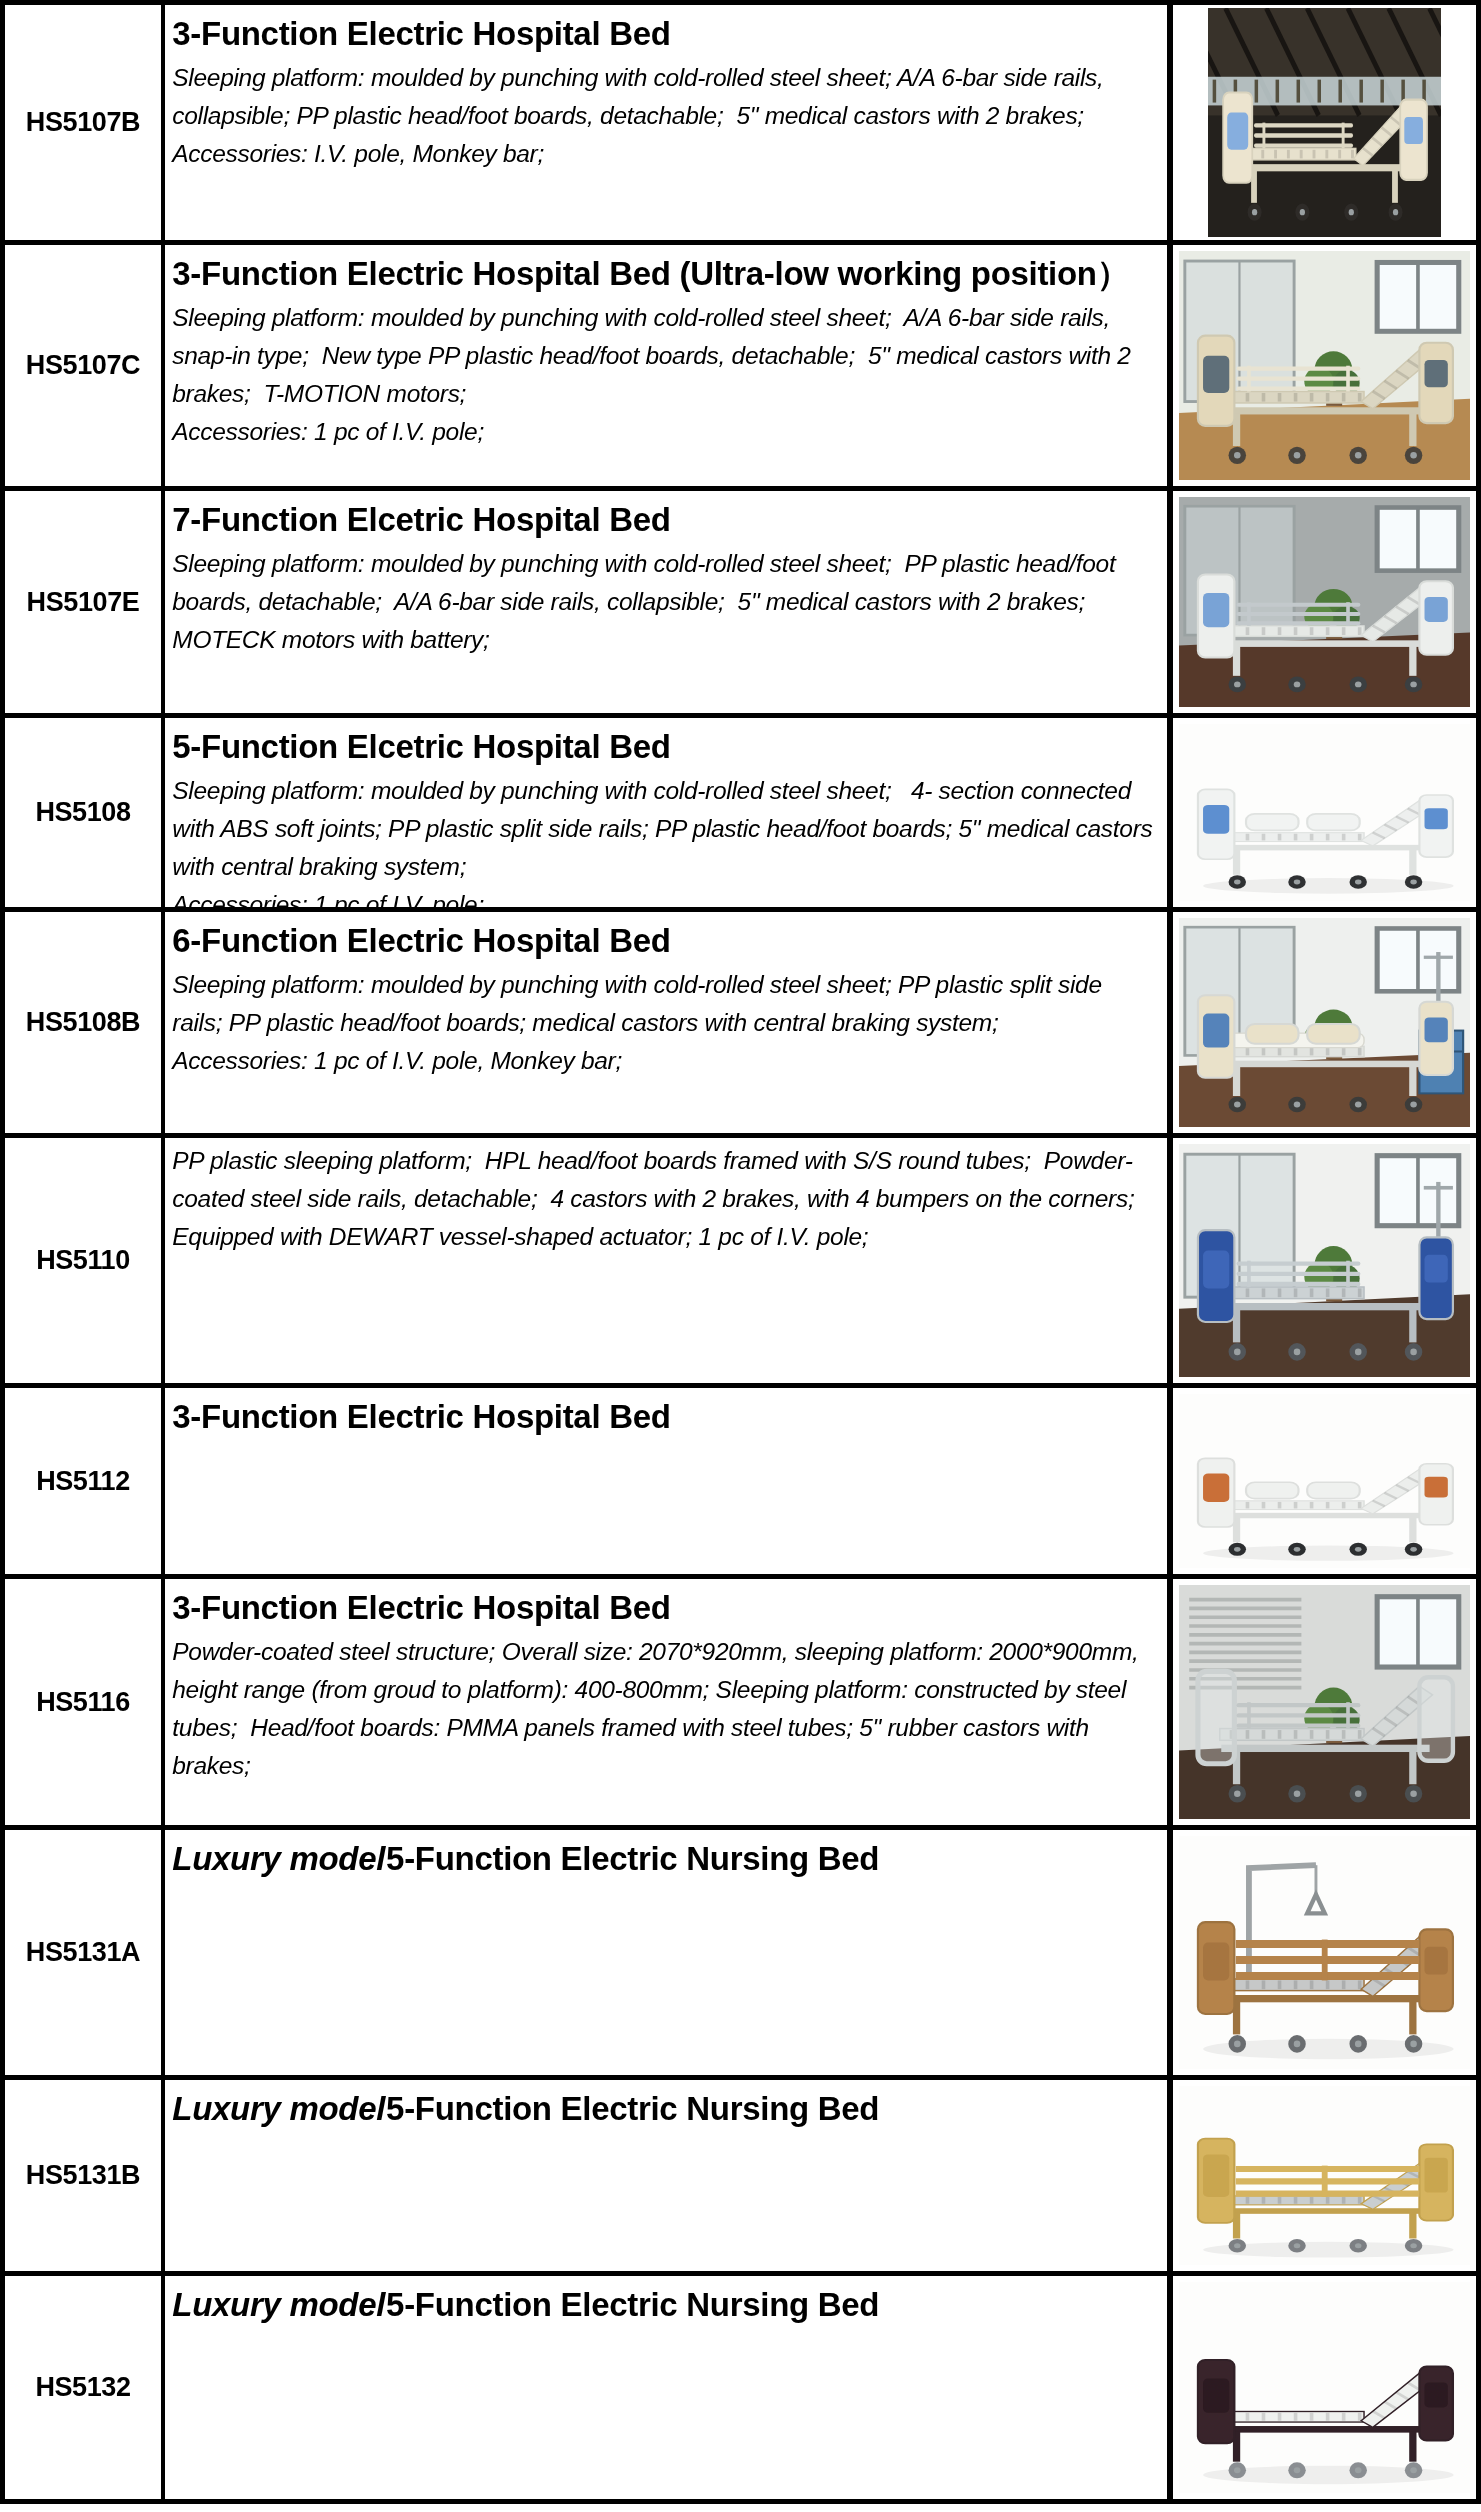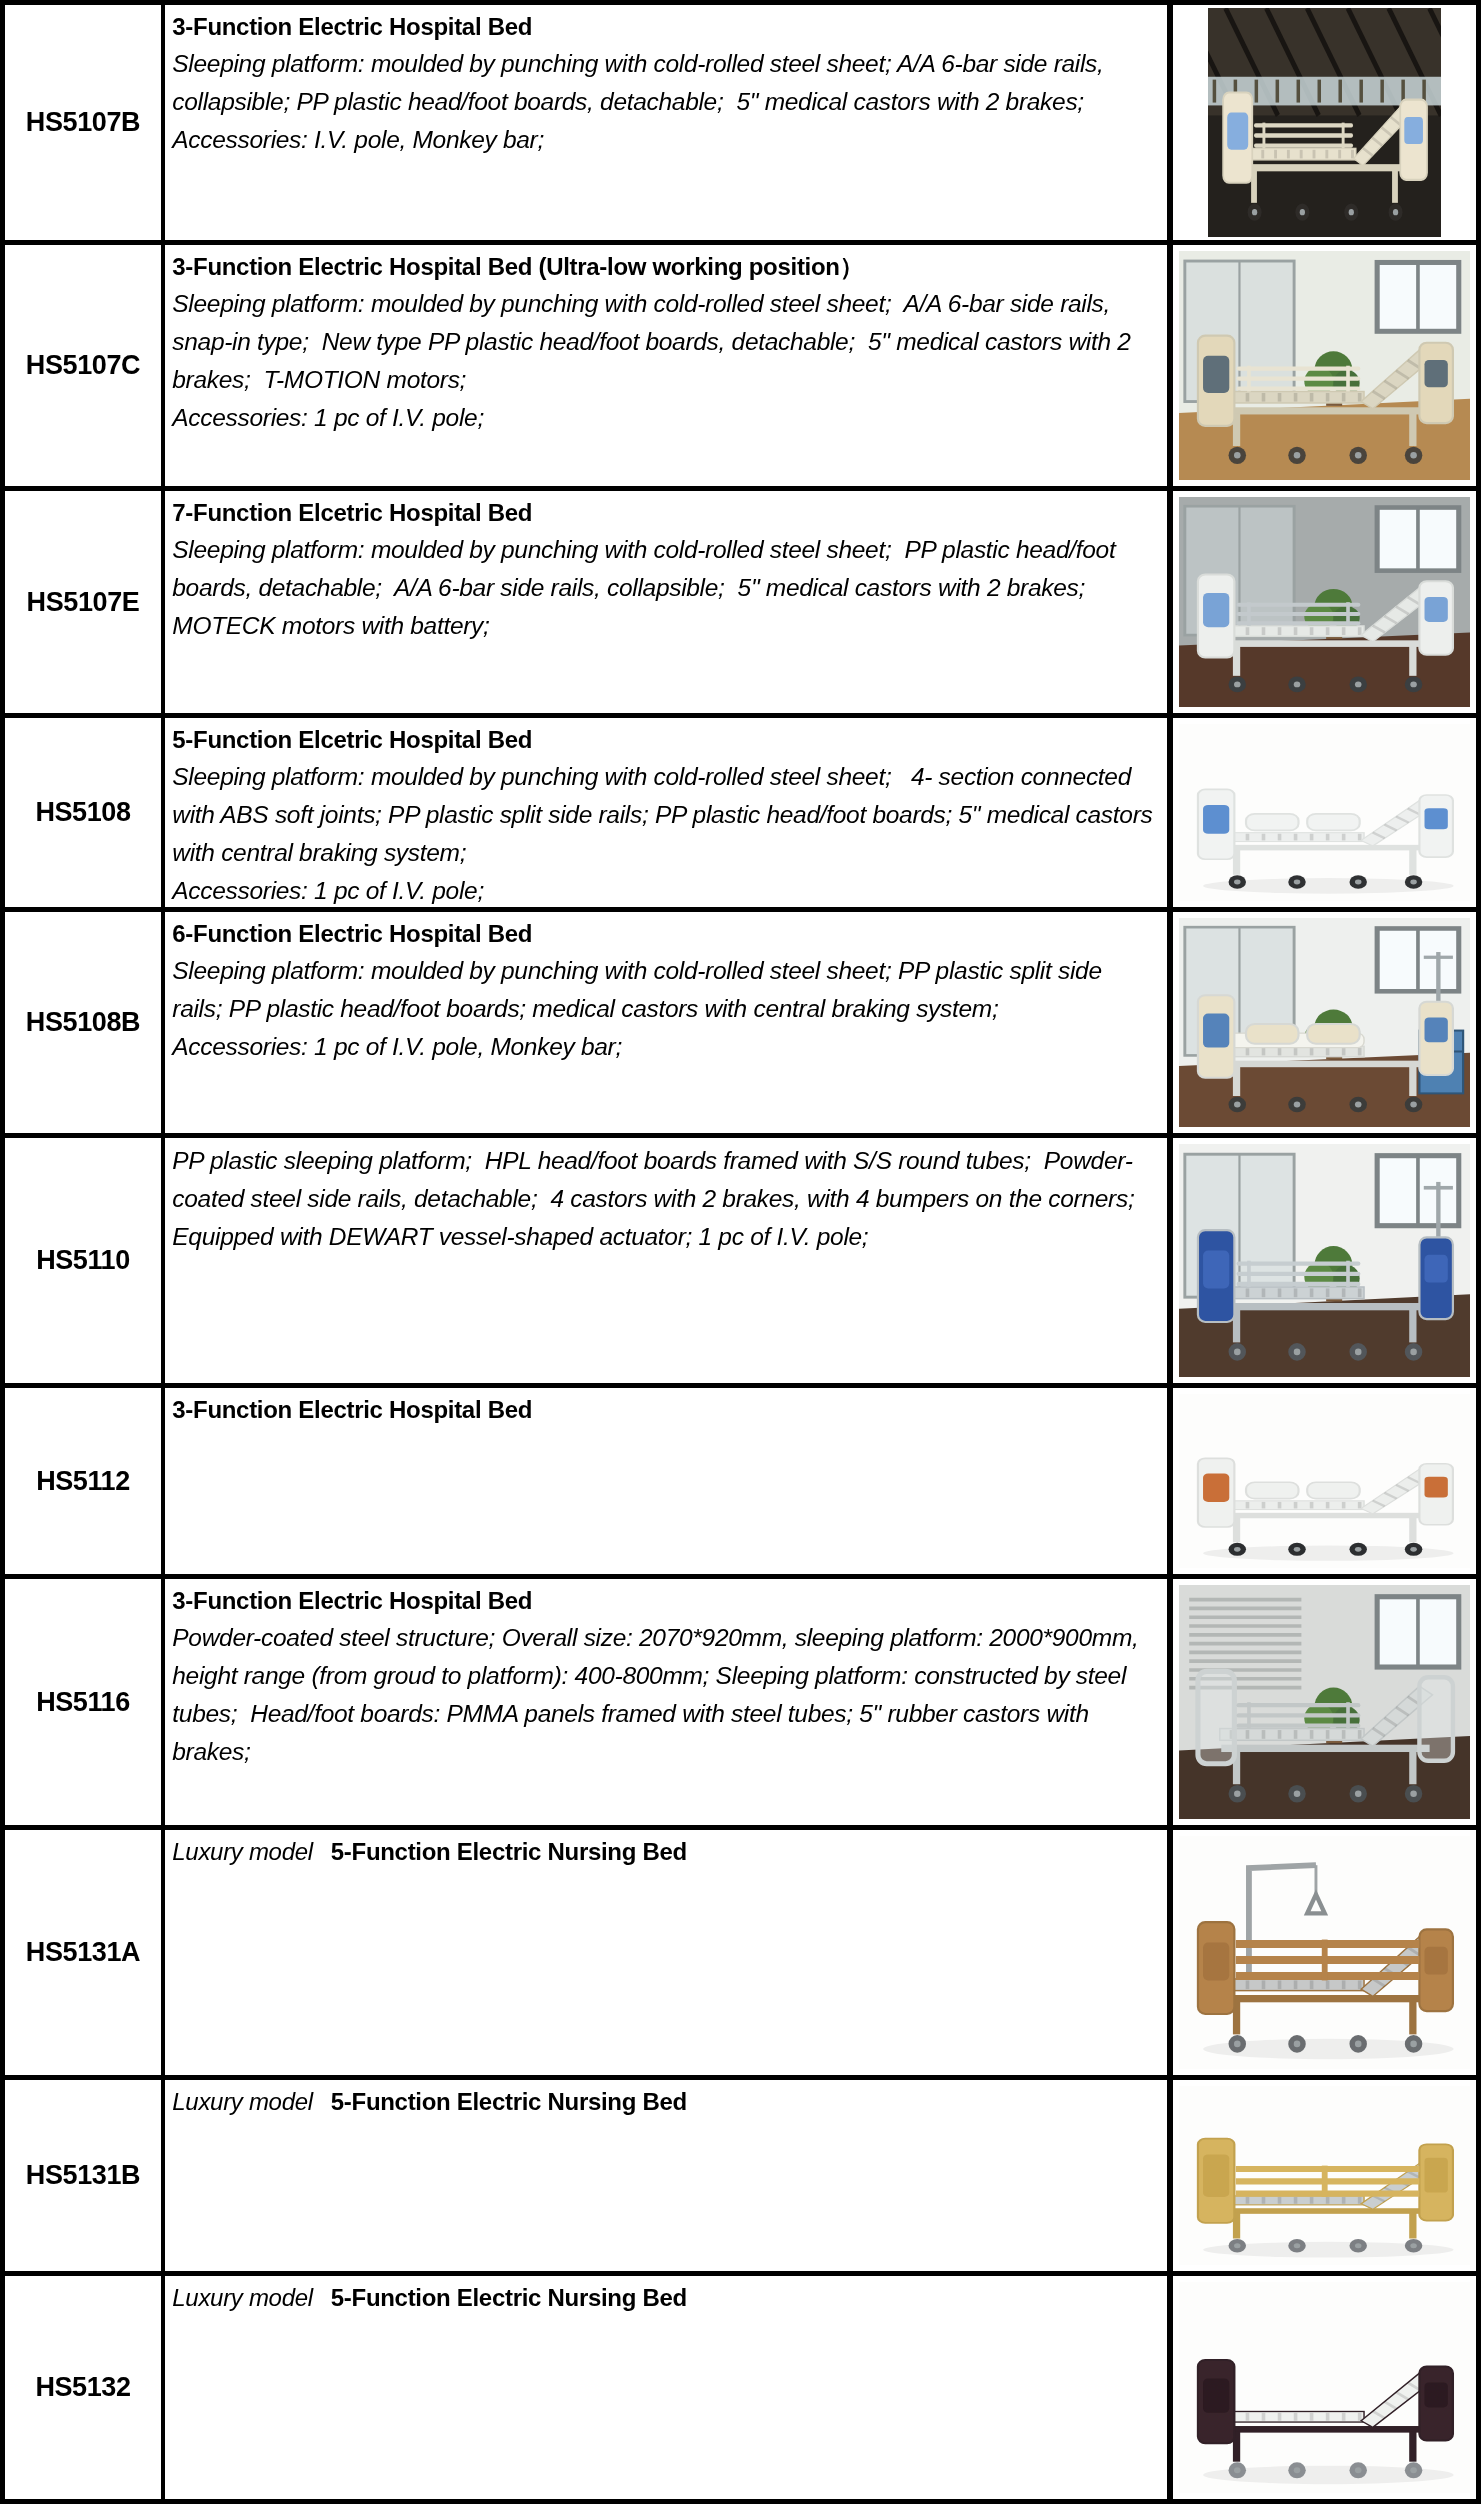--- a/index.html
+++ b/index.html
@@ -21,22 +21,22 @@
   .cell{box-sizing:border-box;overflow:hidden;background:#fff;}
   .model-cell{
     display:flex;align-items:center;justify-content:center;
     font-weight:bold;font-size:27px;letter-spacing:-0.4px;
   }
   .desc-cell{
     border-left:4.4px solid #000;
     border-right:6.6px solid #000;
     padding:4.4px 11.7px 0 7.3px;
   }
-  .title{font-size:24px;font-weight:bold;line-height:1.5;letter-spacing:-0.3px;}
-  .title .prefix{font-weight:normal;font-style:italic;margin-right:18px;}
+  .title{font-size:33px;font-weight:bold;line-height:1.5;letter-spacing:-0.3px;}
+  .title .prefix{font-weight:bold;font-style:italic;margin-right:1px;}
   .para{font-size:24.5px;line-height:1.55;letter-spacing:-0.3px;white-space:pre-wrap;font-style:italic;}
   .photo-cell{padding:5.8px;display:flex;align-items:stretch;}
   .photo-cell.narrow{padding:2.9px 35px;}
   .photo-frame{flex:1;display:flex;}
   .photo-frame svg{display:block;}
 </style>
 </head>
 <body>
 
 <div class="catalog" id="catalog">

